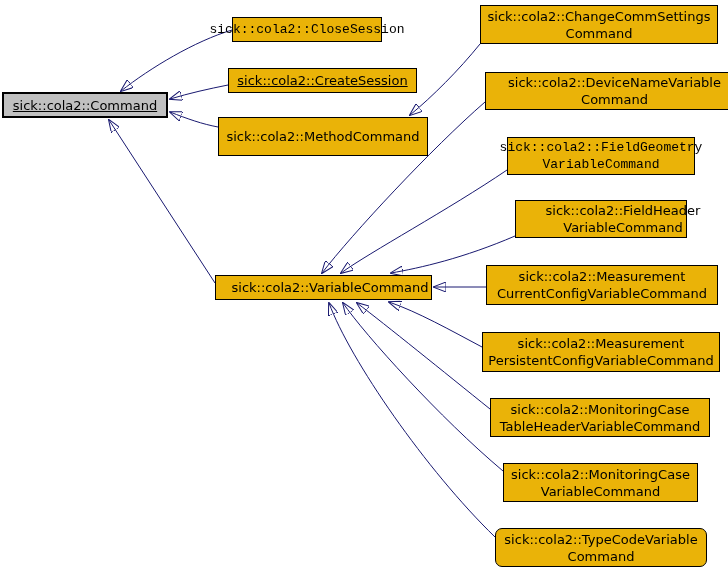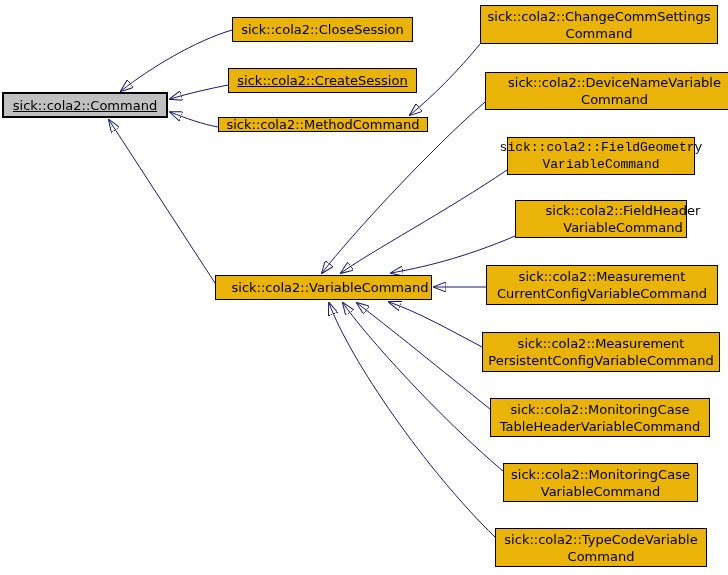--- a/index.html
+++ b/index.html
@@ -59,25 +59,25 @@
     <path d="M515,236 C464,258 420,268 391,273" marker-end="url(#arrow)"></path>
     <path d="M486,287 L434,287" marker-end="url(#arrow)"></path>
     <path d="M482,347 C450,330 418,312 389,302" marker-end="url(#arrow)"></path>
     <path d="M490,409 C444,372 386,325 357,303" marker-end="url(#arrow)"></path>
     <path d="M503,471 C440,418 365,335 343,303" marker-end="url(#arrow)"></path>
     <path d="M495,537 C426,470 350,360 329,303" marker-end="url(#arrow)"></path>
   </svg>
 
   <div class="node highlight" style="left:2px; top:92px; width:166px; height:26px;text-decoration:underline;">sick::cola2::Command</div>
 
-  <div class="node" style="left:232px; top:17px; width:181px; height:25px;">sick::cola2::CloseSession</div>
+  <div class="node" style="left:232px; top:17px; width:150px; height:25px;font-family:Liberation Mono, monospace;">sick::cola2::CloseSession</div>
 
   <div class="node" style="left:228px; top:68px; width:189px; height:25px;text-decoration:underline;">sick::cola2::CreateSession</div>
 
-  <div class="node" style="left:218px; top:117px; width:210px; height:15px;">sick::cola2::MethodCommand</div>
+  <div class="node" style="left:218px; top:117px; width:210px; height:39px;">sick::cola2::MethodCommand</div>
 
   <div class="node" style="left:215px; top:275px; width:217px; height:25px;padding-left:13px;">sick::cola2::VariableCommand</div>
 
   <div class="node" style="left:480px; top:5px; width:238px; height:39px;">sick::cola2::ChangeCommSettings
 Command</div>
 
   <div class="node" style="left:485px; top:72px; width:259px; height:38px;">sick::cola2::DeviceNameVariable
 Command</div>
 
   <div class="node" style="left:507px; top:137px; width:188px; height:38px;font-family:Liberation Mono, monospace;">sick::cola2::FieldGeometry
@@ -91,16 +91,16 @@
 
   <div class="node" style="left:482px; top:332px; width:238px; height:40px;">sick::cola2::Measurement
 PersistentConfigVariableCommand</div>
 
   <div class="node" style="left:490px; top:398px; width:220px; height:39px;">sick::cola2::MonitoringCase
 TableHeaderVariableCommand</div>
 
   <div class="node" style="left:503px; top:463px; width:195px; height:39px;">sick::cola2::MonitoringCase
 VariableCommand</div>
 
-  <div class="node" style="left:495px; top:528px; width:212px; height:39px;">sick::cola2::TypeCodeVariable
+  <div class="node" style="left:495px; top:528px; width:212px; height:39px;border-radius:7px;">sick::cola2::TypeCodeVariable
 Command</div>
 
 </div>
 
 </body></html>

